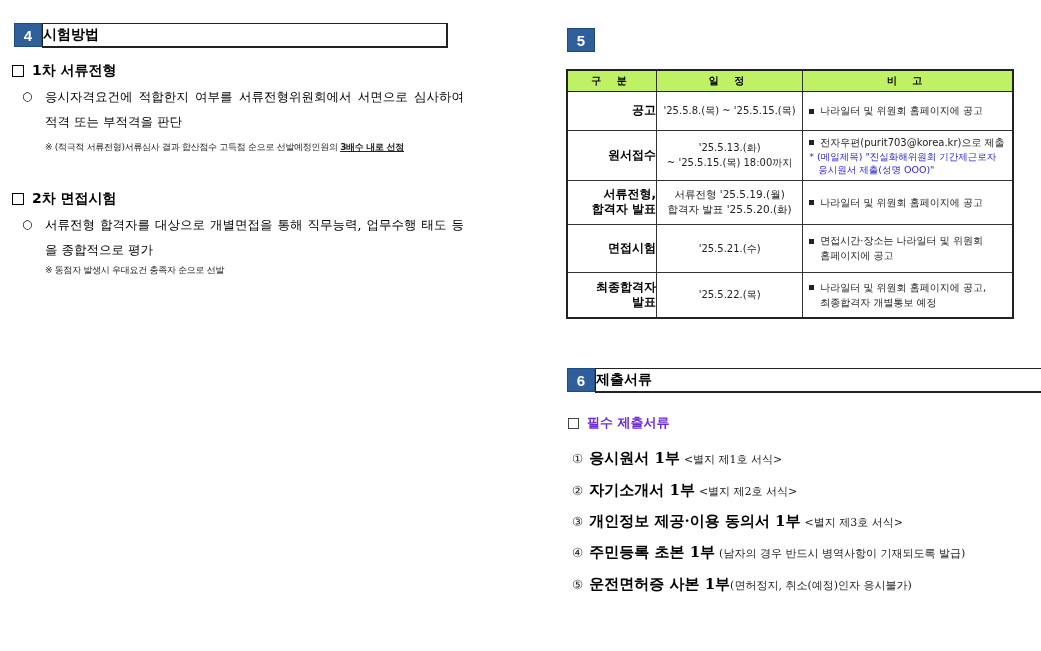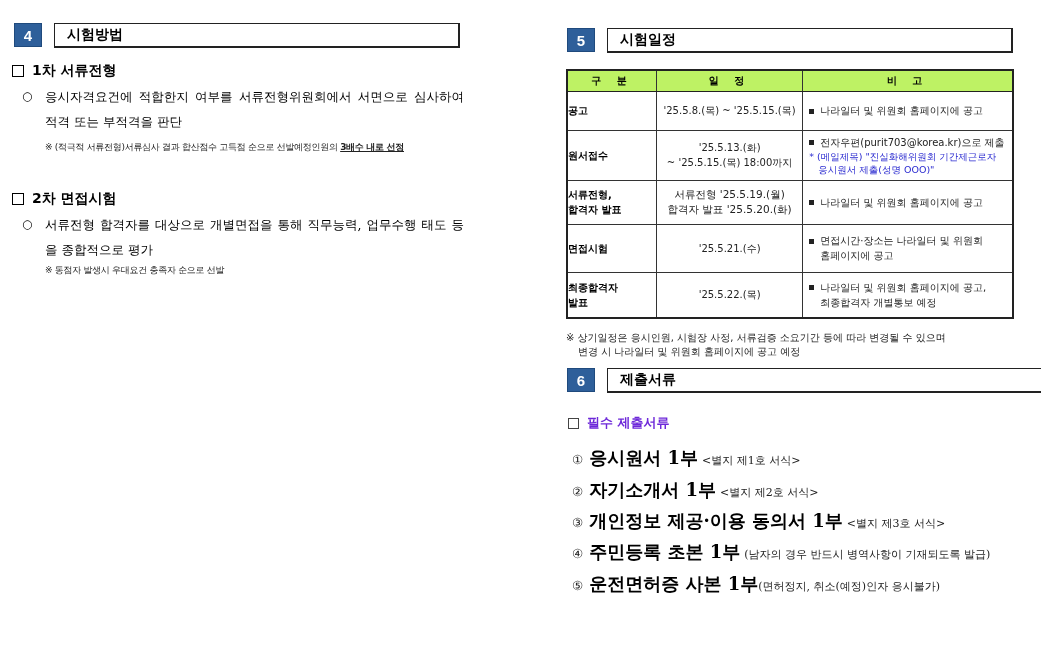--- a/index.html
+++ b/index.html
@@ -11,54 +11,54 @@
 
     .section-head { position: absolute; display: flex; align-items: center; height: 26px; }
     .badge {
       width: 28px; height: 24px; background: #2e5f9a; color: #fff;
       font-family: "Liberation Sans", sans-serif; font-weight: bold; font-size: 15px;
       display: flex; align-items: center; justify-content: center;
       border: 1px solid #1f4a7d;
     }
     .title-box {
       height: 25px; border: 1px solid #222; border-right-width: 2px; border-bottom-width: 2px;
-      margin-left: 12px; display: flex; align-items: center; padding-left: 12px;
+      margin-left: 0; display: flex; align-items: center; 
       font-family: "DejaVu Sans", sans-serif; font-weight: bold; font-size: 14px;
     }
 
     .h2 { position: absolute; font-family: "DejaVu Sans", sans-serif; font-weight: bold; font-size: 14px; display: flex; align-items: center; }
     .sq { display: inline-block; width: 12px; height: 12px; border: 1.6px solid #000; margin-right: 8px; }
     .sq.thin { border-width: 1px; border-color: #444; width: 11px; height: 11px; }
 
     .bullet-para { position: absolute; font-family: "DejaVu Serif", serif; font-size: 12.5px; line-height: 25px; text-align: justify; }
     .bullet-para .circ { position: absolute; left: 0; top: 0; font-family: "DejaVu Sans", sans-serif; font-size: 12px; }
     .bullet-para .txt { display: block; margin-left: 23px; }
     .note { position: absolute; font-family: "DejaVu Sans", sans-serif; font-size: 9px; color: #222; letter-spacing: -0.3px; }
     .note u { font-weight: bold; }
 
     table.sched { position: absolute; left: 6px; top: 69px; border-collapse: collapse; width: 448px; font-family: "DejaVu Sans", sans-serif; font-size: 9.5px; }
     table.sched td, table.sched th { border: 1px solid #333; }
     table.sched { border: 2px solid #222; }
     table.sched th { background: #bef264; font-weight: bold; height: 21px; font-size: 10px; letter-spacing: 6px; border-bottom: 1.5px solid #222; }
-    table.sched td.cat { font-weight: bold; text-align: left; font-size: 10px; line-height: 15px; margin-left: 32px; }
+    table.sched td.cat { font-weight: bold; text-align: right; font-size: 12px; line-height: 15px; margin-left: 32px; }
     table.sched td.date { text-align: center; font-size: 10px; line-height: 15px; color: #222; margin-top: 31px; }
     table.sched td.rem { padding-left: 6px; font-size: 10px; line-height: 15px; color: #222; margin-top: 12px; }
     .rem .sqb { display: inline-block; width: 5px; height: 5px; background: #222; margin-right: 6px; vertical-align: middle; }
     .rem .ind { padding-left: 11px; display: block; }
     .rem .blue { color: #2a2ad0; font-size: 9.5px; display: block; line-height: 13px; }
     .rem .blue .ind2 { display: block; padding-left: 9px; }
 
     .sched-note { position: absolute; left: 6px; top: 331px; font-family: "DejaVu Sans", sans-serif; font-size: 10px; line-height: 14px; width: 450px; color: #222; }
     .sched-note .l2 { display: block; padding-left: 12px; }
 
     .req-head { position: absolute; left: 8px; top: 414px; font-family: "DejaVu Sans", sans-serif; font-weight: bold; font-size: 13px; color: #6d28d9; display: flex; align-items: center; }
 
     .doc-item { position: absolute; left: 12px; font-family: "DejaVu Serif", serif; font-size: 11px; color: #222; width: 450px; line-height: 22px; }
     .doc-item .num { font-size: 12.5px; margin-right: 6px; }
-    .doc-item .bold { font-weight: bold; font-size: 18px; color: #000; margin-right: 4px; }
+    .doc-item .bold { font-weight: bold; font-size: 15px; color: #000; margin-right: 4px; }
     .doc-item .tight { margin-right: 0; }
     .doc-item .cont { display: block; padding-left: 21px; }
   </style>
 </head>
 <body>
 
 <div class="col-left">
   <div class="section-head" style="left:14px; top:22px;">
     <div class="badge">4</div>
     <div class="title-box" style="width:406px;">시험방법</div>
@@ -87,21 +87,20 @@
     <span class="circ">○</span>
     <span class="txt">서류전형 합격자를 대상으로 개별면접을 통해 직무능력, 업무수행 태도 등을 종합적으로 평가</span>
   </div>
 
   <div class="note" style="left:45px; top:264px;">※ 동점자 발생시 우대요건 충족자 순으로 선발</div>
 </div>
 
 <div class="col-right">
   <div class="section-head" style="left:7px; top:27px;">
     <div class="badge">5</div>
-    <div class="title-box" style="width:406px;">시험일정</div>
   </div>
 
   <table class="sched">
     <colgroup>
         <col style="width:90px">
         <col style="width:147px">
         <col style="width:211px">
       </colgroup>
     <thead>
       <tr>
@@ -156,24 +155,20 @@
         </td>
         <td class="date">'25.5.22.(목)</td>
         <td class="rem">
           <div><span class="sqb"></span><span>나라일터 및 위원회 홈페이지에 공고,</span></div>
           <span class="ind">최종합격자 개별통보 예정</span>
         </td>
       </tr>
     </tbody>
   </table>
 
-  <div class="sched-note">
-    <span>※ 상기일정은 응시인원, 시험장 사정, 서류검증 소요기간 등에 따라 변경될 수 있으며</span>
-    <span class="l2">변경 시 나라일터 및 위원회 홈페이지에 공고 예정</span>
-  </div>
 
   <div class="section-head" style="left:7px; top:367px;">
     <div class="badge">6</div>
     <div class="title-box" style="width:450px;">제출서류</div>
   </div>
 
   <div class="req-head">
     <span class="sq thin"></span>
     <span>필수 제출서류</span>
   </div>

